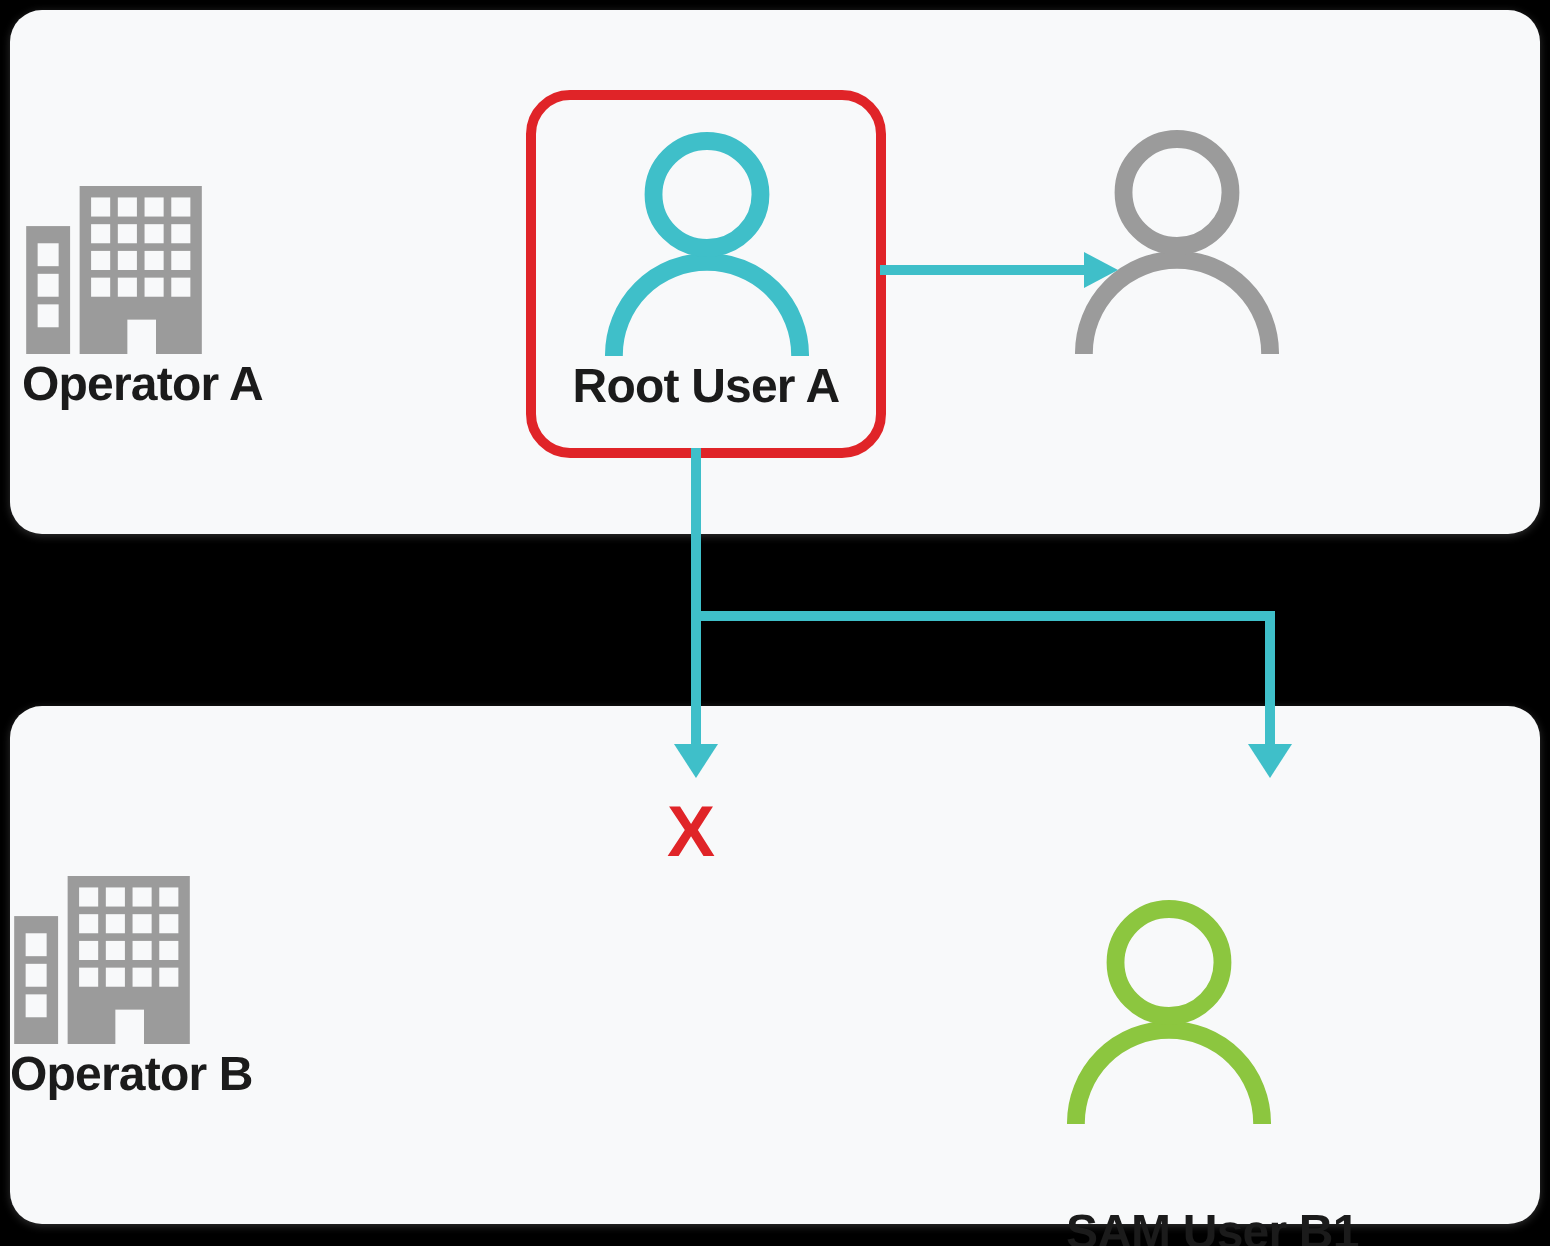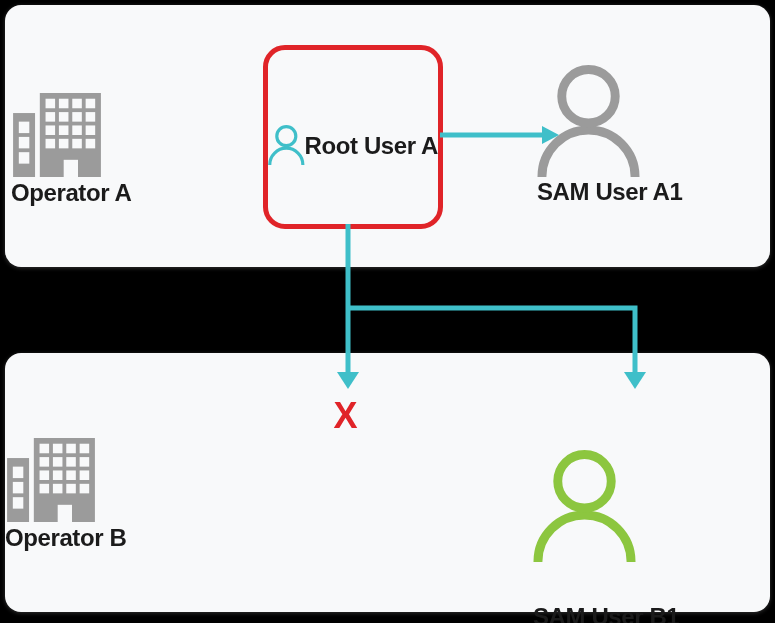--- a/index.html
+++ b/index.html
@@ -57,21 +57,21 @@
   .ent-operator-a .label, .ent-operator-b .label { margin-top: 3px; }
   .person-entity .label { margin-top: 2px; }
 
   .highlight-box {
     position: absolute;
     left: 258px; top: 40px;
     width: 180px; height: 184px;
     border: 5px solid var(--red);
     border-radius: 22px;
     display: flex;
-    flex-direction: row;
+    flex-direction: column;
     align-items: center;
     padding-top: 16px;
   }
   .highlight-box .label {
     font-size: 24px;
     font-weight: 700;
     color: var(--text);
     letter-spacing: -0.4px;
     white-space: nowrap;
     margin-top: 2px;
@@ -151,21 +151,20 @@
         <circle class="head" cx="52" cy="31.5" r="27"></circle>
       </svg>
       <div class="label">Root User A</div>
     </div>
 
     <div class="entity person-entity ent-sam-a1">
       <svg class="person-icon person-gray" viewBox="0 0 104 113" aria-hidden="true">
         <path class="body" d="M5 113 L5 112.5 A47 47 0 0 1 99 112.5 L99 113"></path>
         <circle class="head" cx="52" cy="31.5" r="27"></circle>
       </svg>
-      <div class="label">SAM User A1</div>
     </div>
 
   </div>
 
   <div class="panel panel-bottom">
 
     <div class="entity ent-operator-b" style="left:0;top:85px;">
       <svg class="building-icon" viewBox="0 0 92 88" aria-hidden="true">
         <rect class="wall" x="0" y="21" width="23" height="67"></rect>
         <rect class="win" x="6" y="30" width="11" height="12"></rect>

